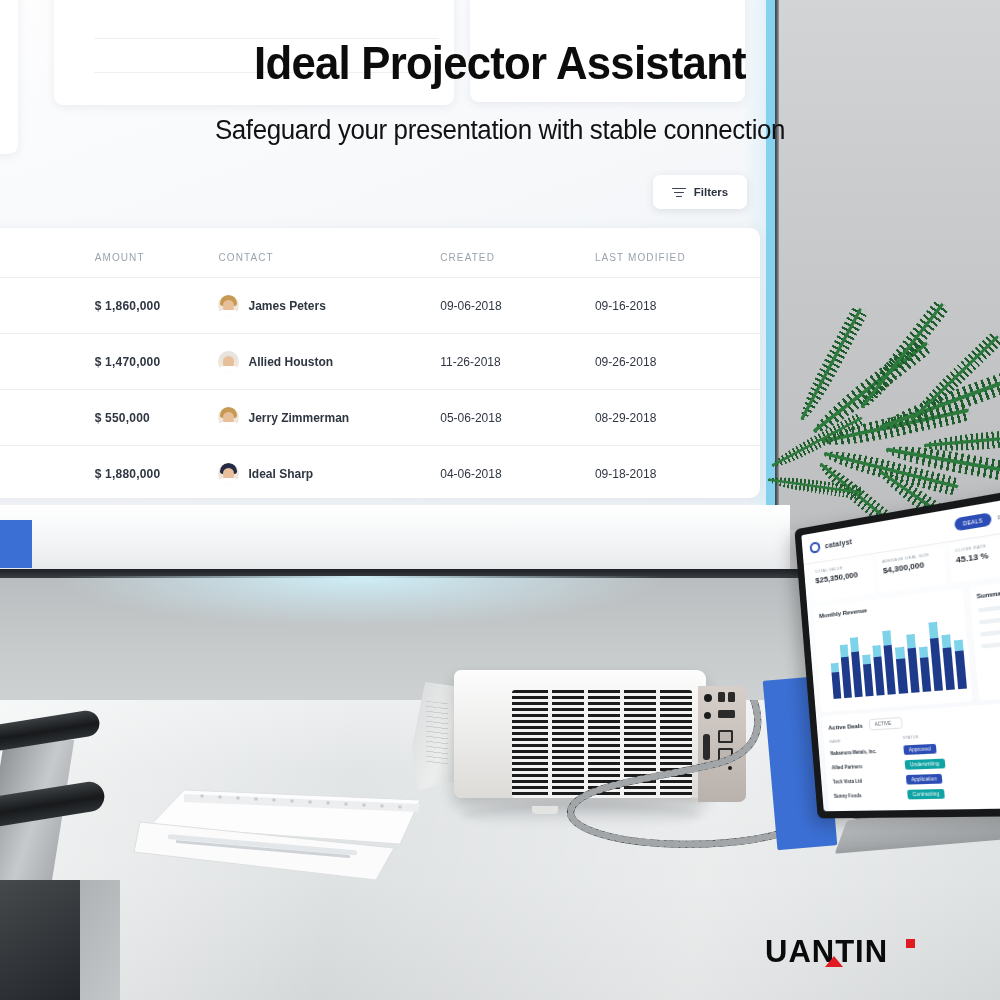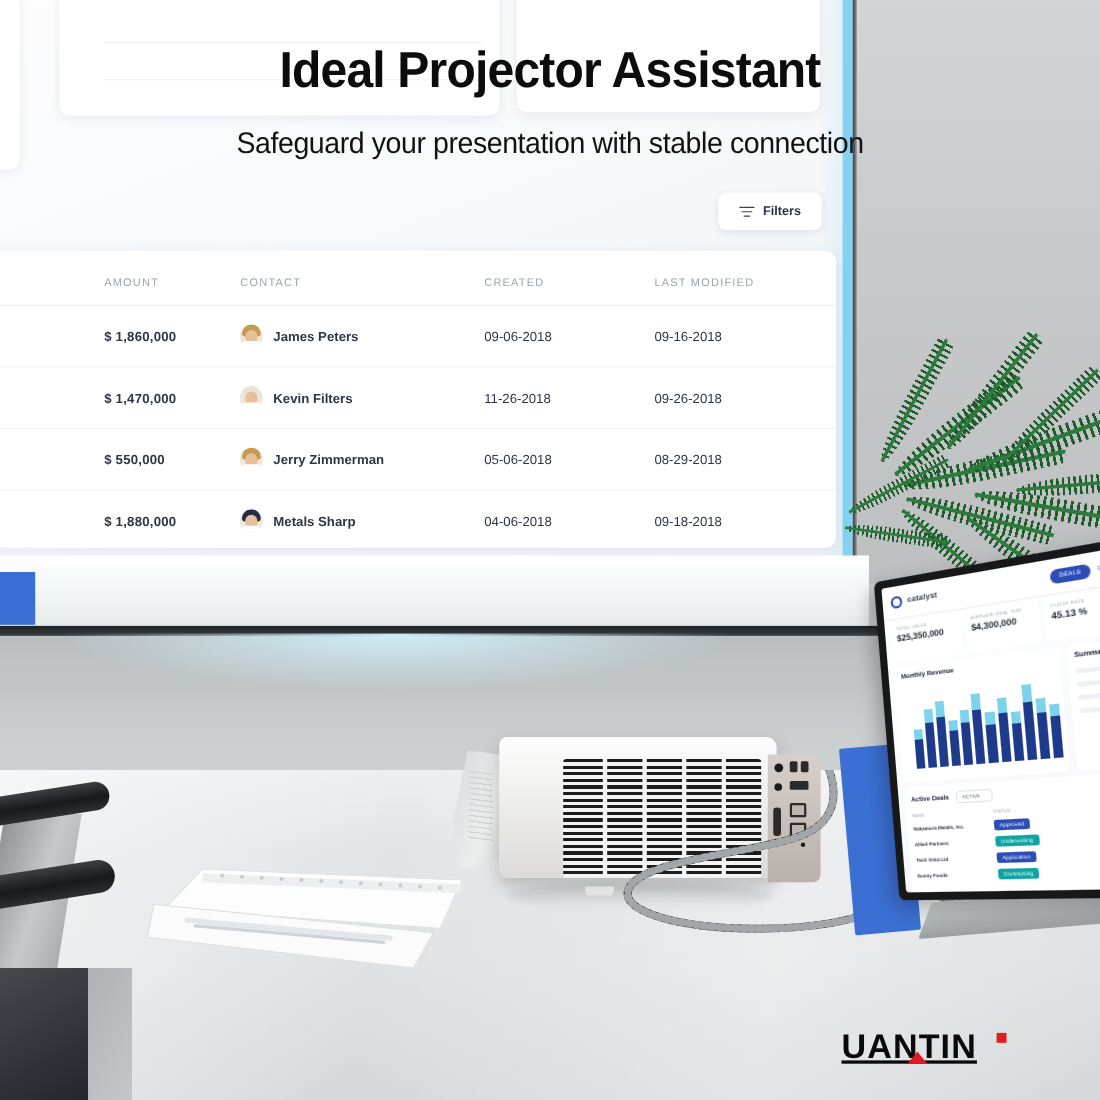--- a/index.html
+++ b/index.html
@@ -262,21 +262,20 @@
     position:absolute; left:0; top:115px; width:1000px; text-align:center;
     font-size:27px; font-weight:500; color:#111214; letter-spacing:-.4px;
     font-family:"Liberation Sans",sans-serif; transform:scaleX(.96);
   }
 
   
   .brand { position:absolute; left:765px; top:934px; display:flex; align-items:flex-end; }
   .brand-txt {
     font-size:31px; font-weight:700; letter-spacing:1px; color:#0a0a0a;
     font-family:"Liberation Sans",sans-serif;
-    text-decoration:underline;
   }
   .brand-tri {
     position:absolute; left:60px; bottom:3px; width:0; height:0;
     border-left:9px solid transparent; border-right:9px solid transparent;
     border-bottom:11px solid #e11b22;
   }
   .brand-dot {
     position:absolute; left:141px; bottom:22px; width:9px; height:9px; background:#e11b22;
   }
 </style>
@@ -357,21 +356,21 @@
             <tr>
               <td class="col-type">A 7a</td>
               <td class="col-amount amt">$ 1,470,000</td>
               <td class="col-contact">
                 <span class="contact-cell">
                   <span class="avatar">
                     <span class="hair" style="background: rgb(232, 228, 221);"></span>
                     <span class="face"></span>
                     <span class="body"></span>
                   </span>
-                  <span>Kevin Filters</span>
+                  <span>Allied Houston</span>
                 </span>
               </td>
               <td class="col-created">11-26-2018</td>
               <td class="col-mod">09-26-2018</td>
             </tr>
             <tr>
               <td class="col-type">A 504</td>
               <td class="col-amount amt">$ 550,000</td>
               <td class="col-contact">
                 <span class="contact-cell">
@@ -389,21 +388,21 @@
             <tr>
               <td class="col-type">A 7a</td>
               <td class="col-amount amt">$ 1,880,000</td>
               <td class="col-contact">
                 <span class="contact-cell">
                   <span class="avatar">
                     <span class="hair" style="background: rgb(38, 43, 69);"></span>
                     <span class="face"></span>
                     <span class="body"></span>
                   </span>
-                  <span>Metals Sharp</span>
+                  <span>Ideal Sharp</span>
                 </span>
               </td>
               <td class="col-created">04-06-2018</td>
               <td class="col-mod">09-18-2018</td>
             </tr>
           </tbody>
       </table>
     </div>
   </div>
 

